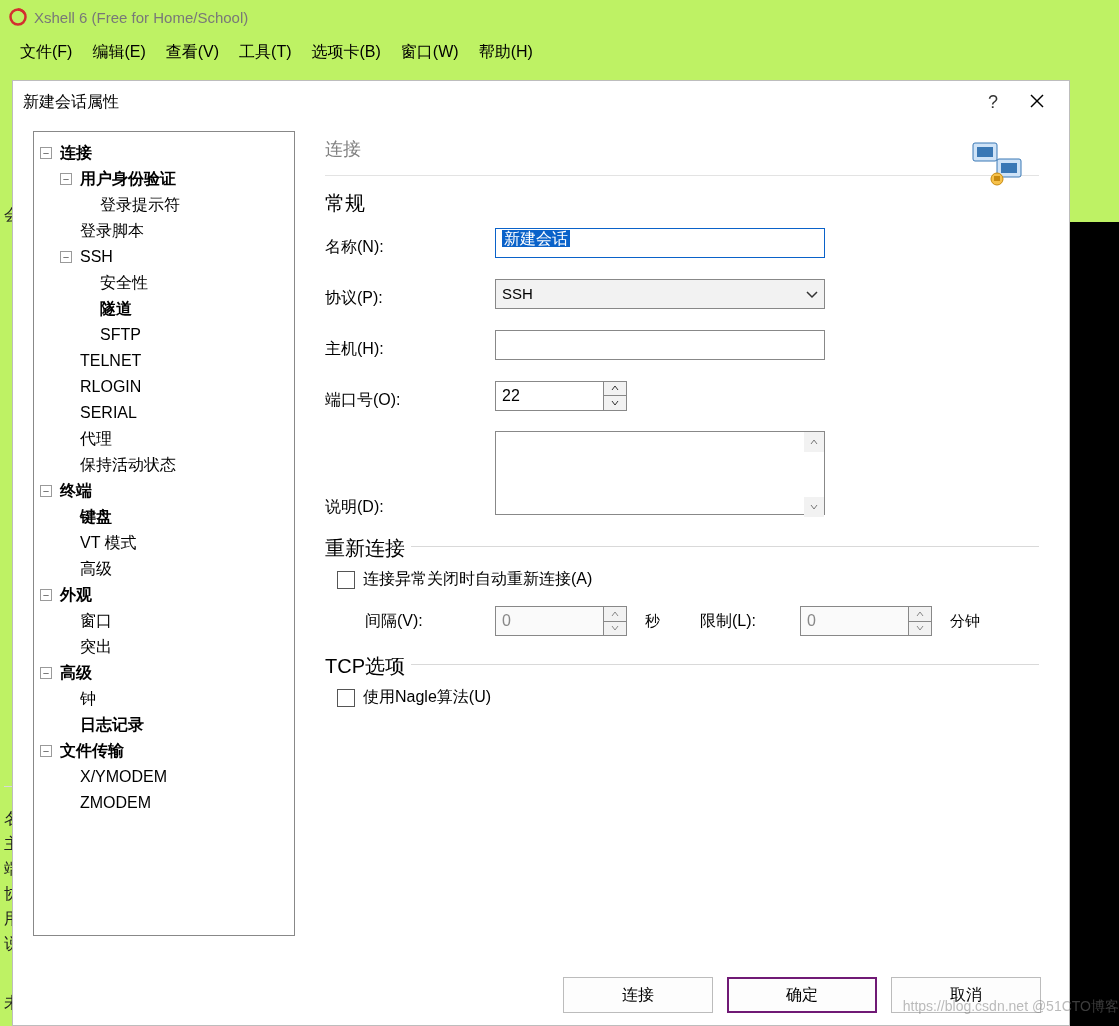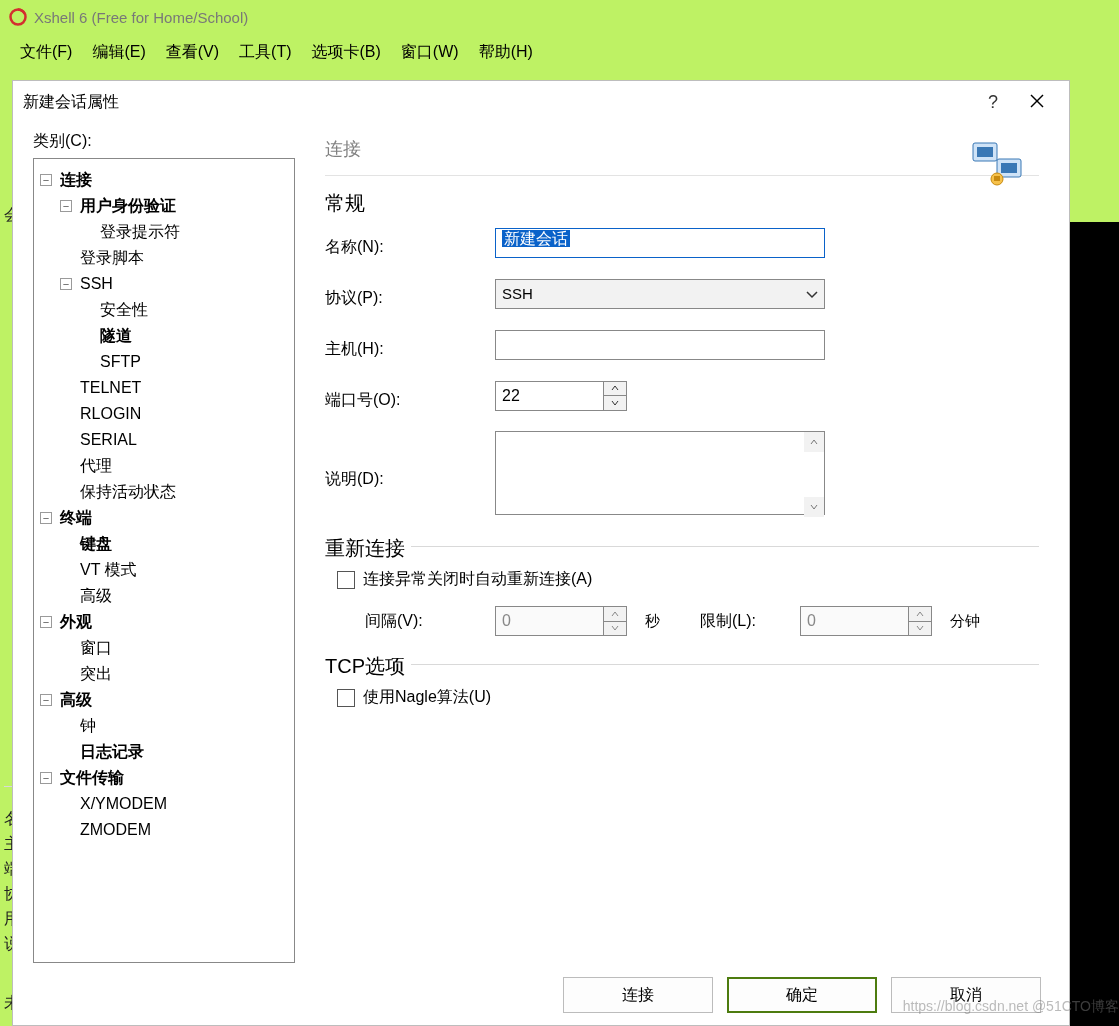--- a/index.html
+++ b/index.html
@@ -28,21 +28,21 @@
   .dialog { position:absolute; left:12px; top:80px; width:1058px; height:946px; background:#fff; border:1px solid #bdbdbd; z-index:5; }
   .dlg-title { height:42px; display:flex; align-items:center; padding:0 10px; }
   .dlg-title .t { font-size:16px; }
   .dlg-title .spacer { flex:1; }
   .dlg-title .help, .dlg-title .close { width:44px; text-align:center; font-size:18px; cursor:pointer; color:#333; }
   .dlg-title .close svg { width:14px; height:14px; }
 
   .dlg-body { position:absolute; left:0; top:42px; right:0; bottom:60px; display:flex; padding:8px 20px 0 20px; }
   .dlg-footer { position:absolute; left:0; right:0; bottom:0; height:60px; display:flex; justify-content:flex-end; align-items:center; gap:14px; padding-right:28px; }
   .dlg-footer button { width:150px; height:36px; background:#fdfdfd; border:1px solid #bcbcbc; font-size:16px; cursor:pointer; }
-  .dlg-footer button.primary { border:2px solid #4d7c0f; }
+  .dlg-footer button.primary { border:2px solid #701a75; }
 
   .catlabel { font-size:16px; margin-bottom:6px; }
 
   .left { width:262px; }
   .tree { width:262px; height:805px; border:1px solid #888; background:#fff; padding:8px 4px 8px 6px; font-size:16px; line-height:26px; overflow:hidden; }
   .tree ul { list-style:none; margin:0; padding:0 0 0 18px; }
   .tree > ul { padding-left:0; }
   .tree li { white-space:nowrap; }
   .tree .row { display:flex; align-items:center; gap:4px; cursor:default; }
   .tree .toggle { width:12px; height:12px; border:1px solid #9a9a9a; display:inline-flex; align-items:center; justify-content:center; font-size:11px; line-height:1; color:#555; margin-right:4px; flex:0 0 auto; }
@@ -137,21 +137,20 @@
       <span class="close">
         <svg viewBox="0 0 14 14">
             <line x1="1" y1="1" x2="13" y2="13" stroke="#000" stroke-width="1.4"></line>
             <line x1="13" y1="1" x2="1" y2="13" stroke="#000" stroke-width="1.4"></line>
           </svg>
       </span>
     </div>
 
     <div class="dlg-body">
       <div class="left">
-        <div class="catlabel">类别(C):</div>
         <div class="tree" id="tree">
             <ul>
               <li style="padding-left: 0px;">
                 <div class="row">
                   <span class="toggle">−</span>
                   <span class="bold">连接</span>
                 </div>
               </li>
               <li style="padding-left: 20px;">
                 <div class="row">
@@ -356,21 +355,21 @@
                   </div>
                 <div>
                     <svg viewBox="0 0 8 6">
                       <path d="M1 1 L4 5 L7 1" fill="none" stroke="#333"></path>
                     </svg>
                   </div>
               </div>
             </div>
           </div>
 
-          <div class="frow" style="align-items:center;">
+          <div class="frow" style="align-items:flex-end;">
             <span class="flabel">说明(D):</span>
             <div class="scrollarea">
               <textarea class="tarea" style=""></textarea>
               <div class="sbtn up">
                   <svg viewBox="0 0 8 6" width="8" height="6">
                     <path d="M1 5 L4 1 L7 5" fill="none" stroke="#777"></path>
                   </svg>
                 </div>
               <div class="sbtn down">
                   <svg viewBox="0 0 8 6" width="8" height="6">

